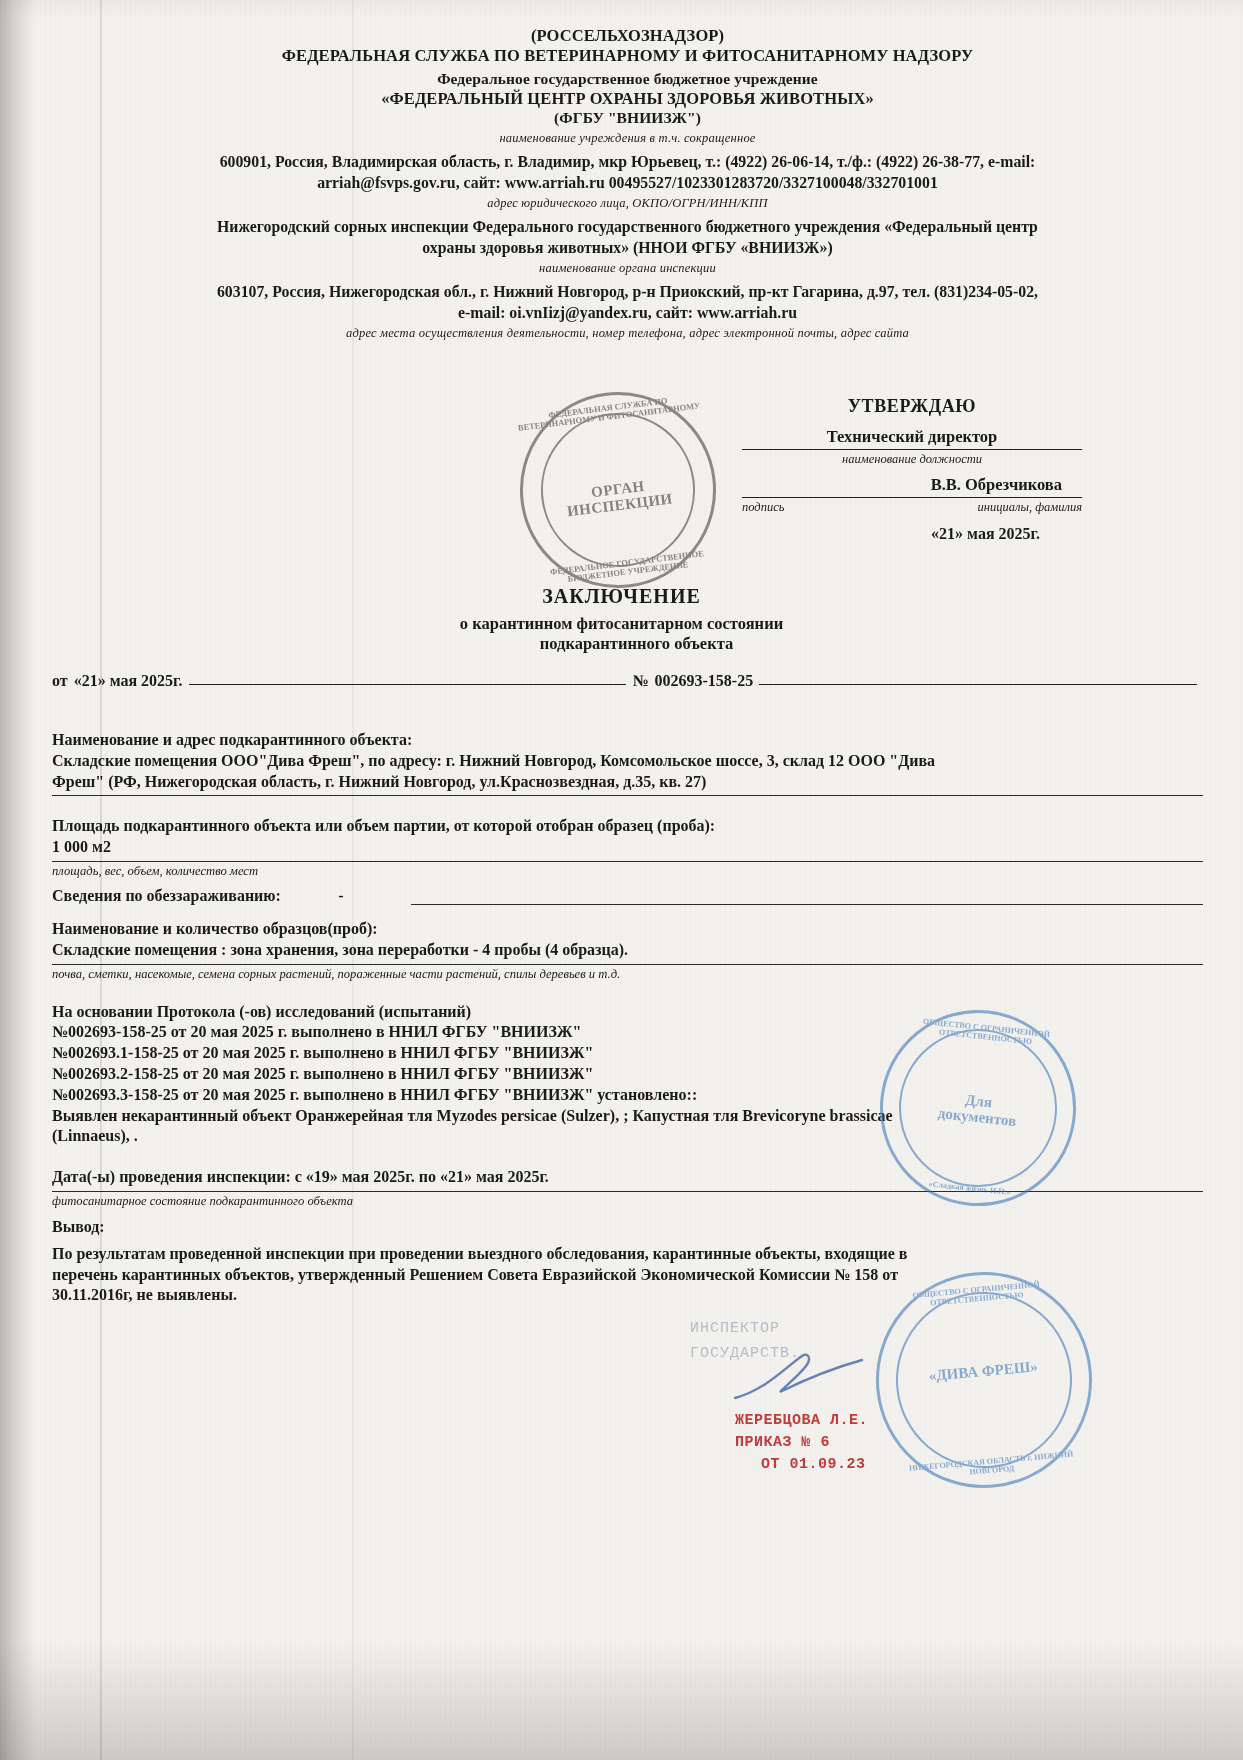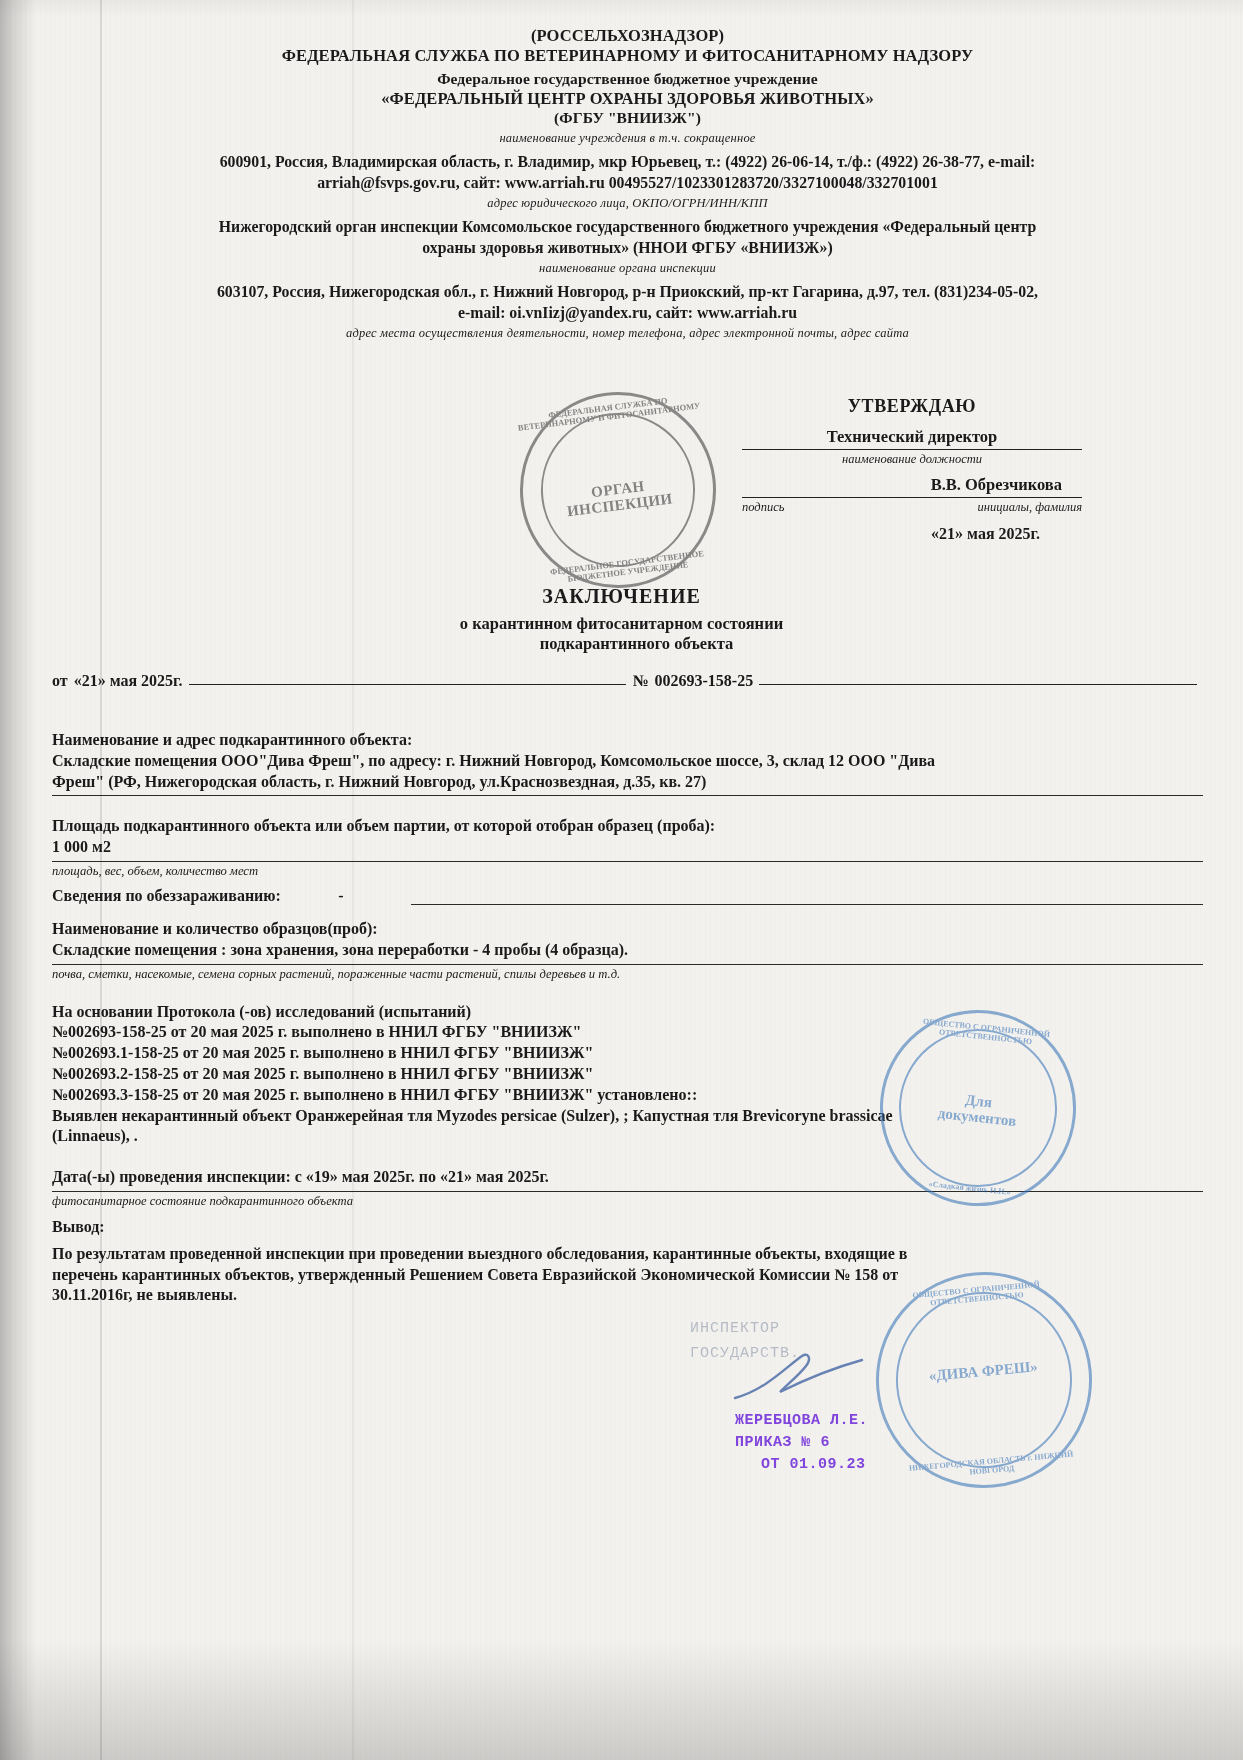--- a/index.html
+++ b/index.html
@@ -171,21 +171,21 @@
   }
   .stamp-txt-t { top: 10px; }
   .stamp-txt-b { bottom: 10px; }
 
   .sig-signature {
     position: absolute; left: 730px; top: 1350px;
     width: 150px; height: 60px; opacity: .75;
   }
   .sig-block {
     position: absolute; left: 735px; top: 1410px;
-    color: #6d28d9; font-family: "Liberation Mono", monospace;
+    color: #b91c1c; font-family: "Liberation Mono", monospace;
     font-weight: bold; font-size: 15px; line-height: 1.45; opacity: .85;
     letter-spacing: .5px;
   }
   .sig-faint {
     position: absolute; left: 690px; top: 1320px;
     color: #6a7b95; font-size: 15px; opacity: .45; letter-spacing: 1px;
     font-family: "Liberation Mono", monospace;
   }
 </style>
 </head>
@@ -204,21 +204,21 @@
     <div class="hdr-line c">ФЕДЕРАЛЬНАЯ СЛУЖБА ПО ВЕТЕРИНАРНОМУ И ФИТОСАНИТАРНОМУ НАДЗОРУ</div>
     <div class="hdr-line c small" style="margin-top:4px">Федеральное государственное бюджетное учреждение</div>
     <div class="hdr-line c">«ФЕДЕРАЛЬНЫЙ ЦЕНТР ОХРАНЫ ЗДОРОВЬЯ ЖИВОТНЫХ»</div>
     <div class="hdr-line c small">(ФГБУ "ВНИИЗЖ")</div>
     <div class="cap">наименование учреждения в т.ч. сокращенное</div>
 
     <div class="addr">600901, Россия, Владимирская область, г. Владимир, мкр Юрьевец, т.: (4922) 26-06-14, т./ф.: (4922) 26-38-77, e-mail:</div>
     <div class="addr">arriah@fsvps.gov.ru, сайт: www.arriah.ru 00495527/1023301283720/3327100048/332701001</div>
     <div class="cap">адрес юридического лица, ОКПО/ОГРН/ИНН/КПП</div>
 
-    <div class="addr" style="margin-top:6px">Нижегородский орган инспекции Комсомольское государственного бюджетного учреждения «Федеральный центр</div>
+    <div class="addr" style="margin-top:6px">Нижегородский сорных инспекции Федерального государственного бюджетного учреждения «Федеральный центр</div>
     <div class="addr">охраны здоровья животных» (ННОИ ФГБУ «ВНИИЗЖ»)</div>
     <div class="cap">наименование органа инспекции</div>
 
     <div class="addr" style="margin-top:6px">603107, Россия, Нижегородская обл., г. Нижний Новгород, р-н Приокский, пр-кт Гагарина, д.97, тел. (831)234-05-02,</div>
     <div class="addr">e-mail: oi.vnIizj@yandex.ru, сайт: www.arriah.ru</div>
     <div class="cap">адрес места осуществления деятельности, номер телефона, адрес электронной почты, адрес сайта</div>
   </div>
 
   <div class="stamp stamp-oval">
     <div class="arc-top">ФЕДЕРАЛЬНАЯ СЛУЖБА ПО ВЕТЕРИНАРНОМУ И ФИТОСАНИТАРНОМУ</div>

